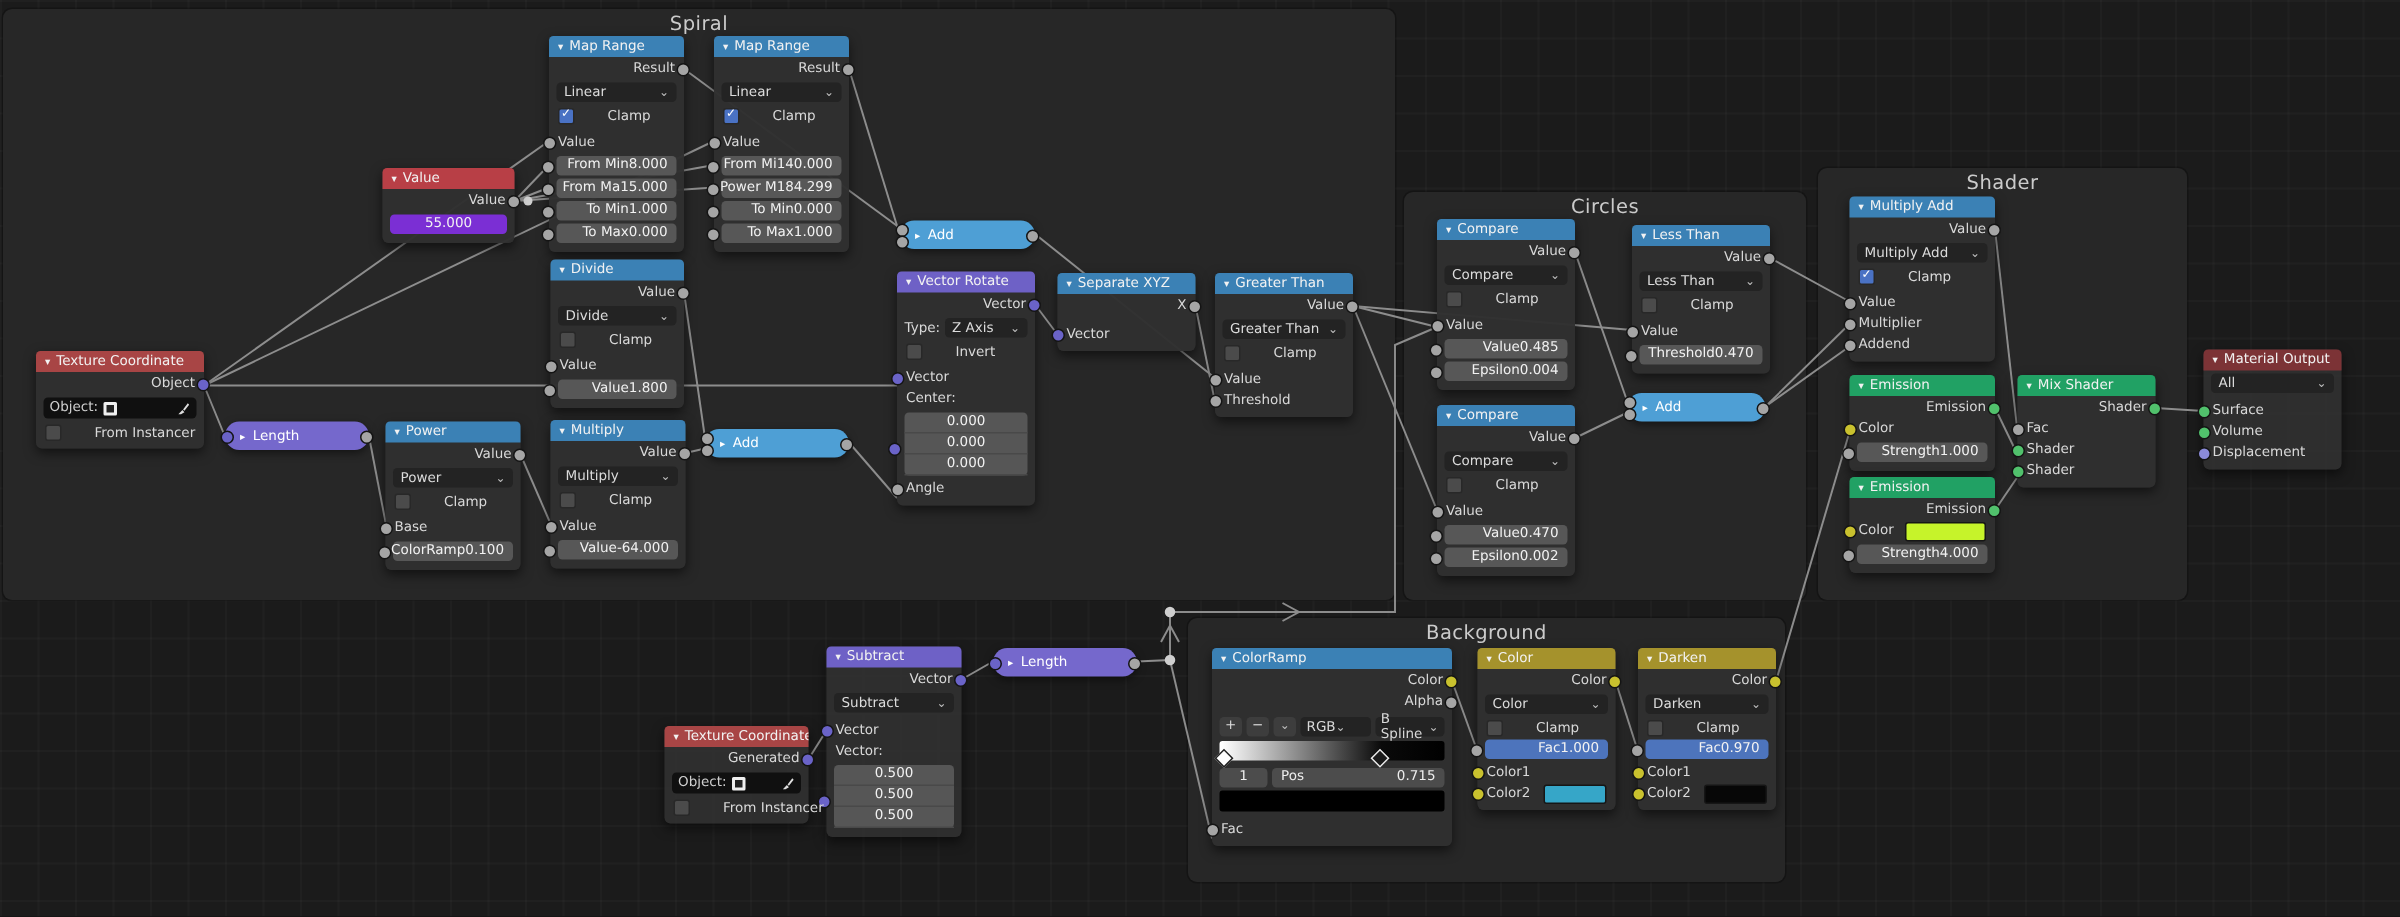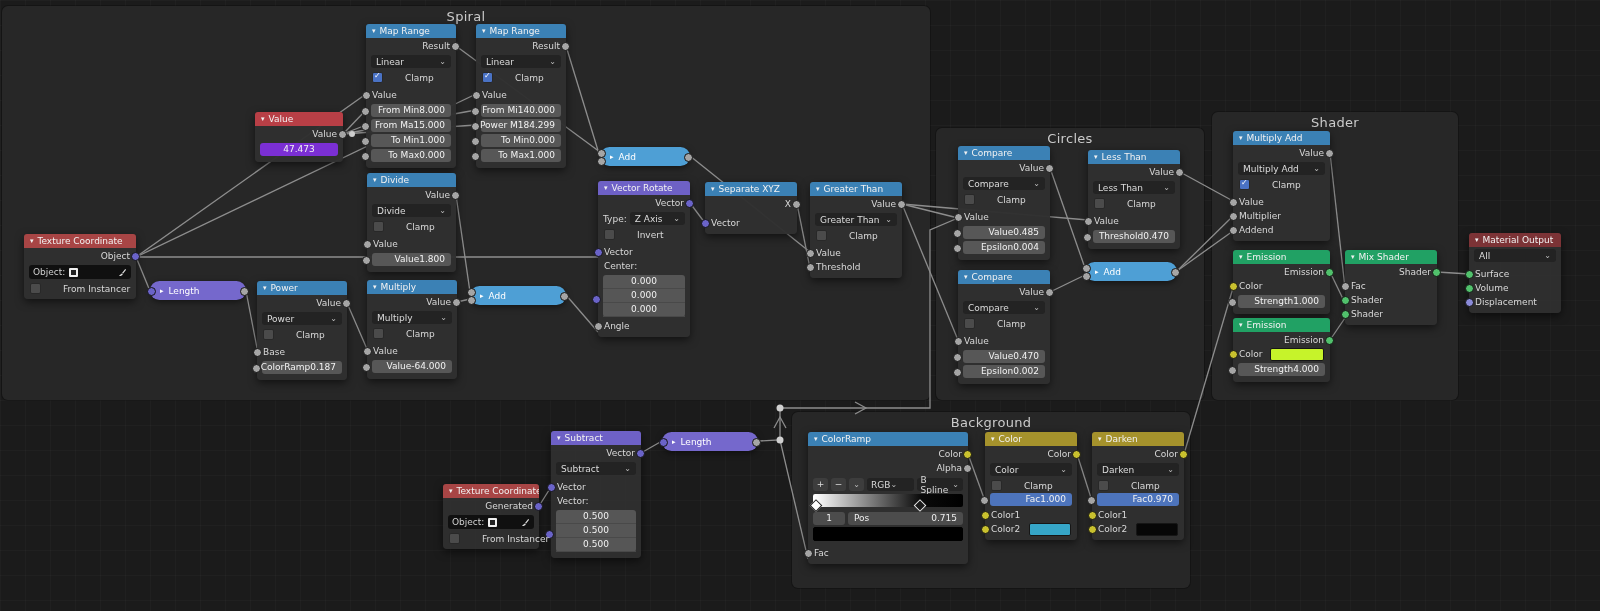--- a/index.html
+++ b/index.html
@@ -162,21 +162,21 @@
       <i class="sk skr g"></i>
   </div>
 
   <div class="n" style="left:255px;top:112px;width:88px">
     <div class="h hv">
         <span class="tri">▾</span>
         <span>Value</span>
       </div>
     <div class="r o"><span>Value</span><i class="sk skr g"></i></div>
     <div class="s purple">
-        <span>47.473</span>
+        <span>55.000</span>
       </div>
   </div>
 
   <div class="n" style="left:366px;top:24px;width:90px">
     <div class="h hb">
         <span class="tri">▾</span>
         <span>Map Range</span>
       </div>
     <div class="r o"><span>Result</span><i class="sk skr g"></i></div>
     <div class="d">
@@ -279,21 +279,21 @@
         <span>Power</span>
         <span class="chev">⌄</span>
       </div>
     <div class="c">
         <span class="cb"></span>
         <span>Clamp</span>
       </div>
     <div class="r mt"><span>Base</span><i class="sk skl g"></i></div>
     <div class="s">
         <span>ColorRamp</span>
-        <span>0.187</span>
+        <span>0.100</span>
         <i class="sk skl g"></i>
       </div>
   </div>
 
   <div class="n" style="left:367px;top:280px;width:90px">
     <div class="h hb">
         <span class="tri">▾</span>
         <span>Multiply</span>
       </div>
     <div class="r o"><span>Value</span><i class="sk skr g"></i></div>

